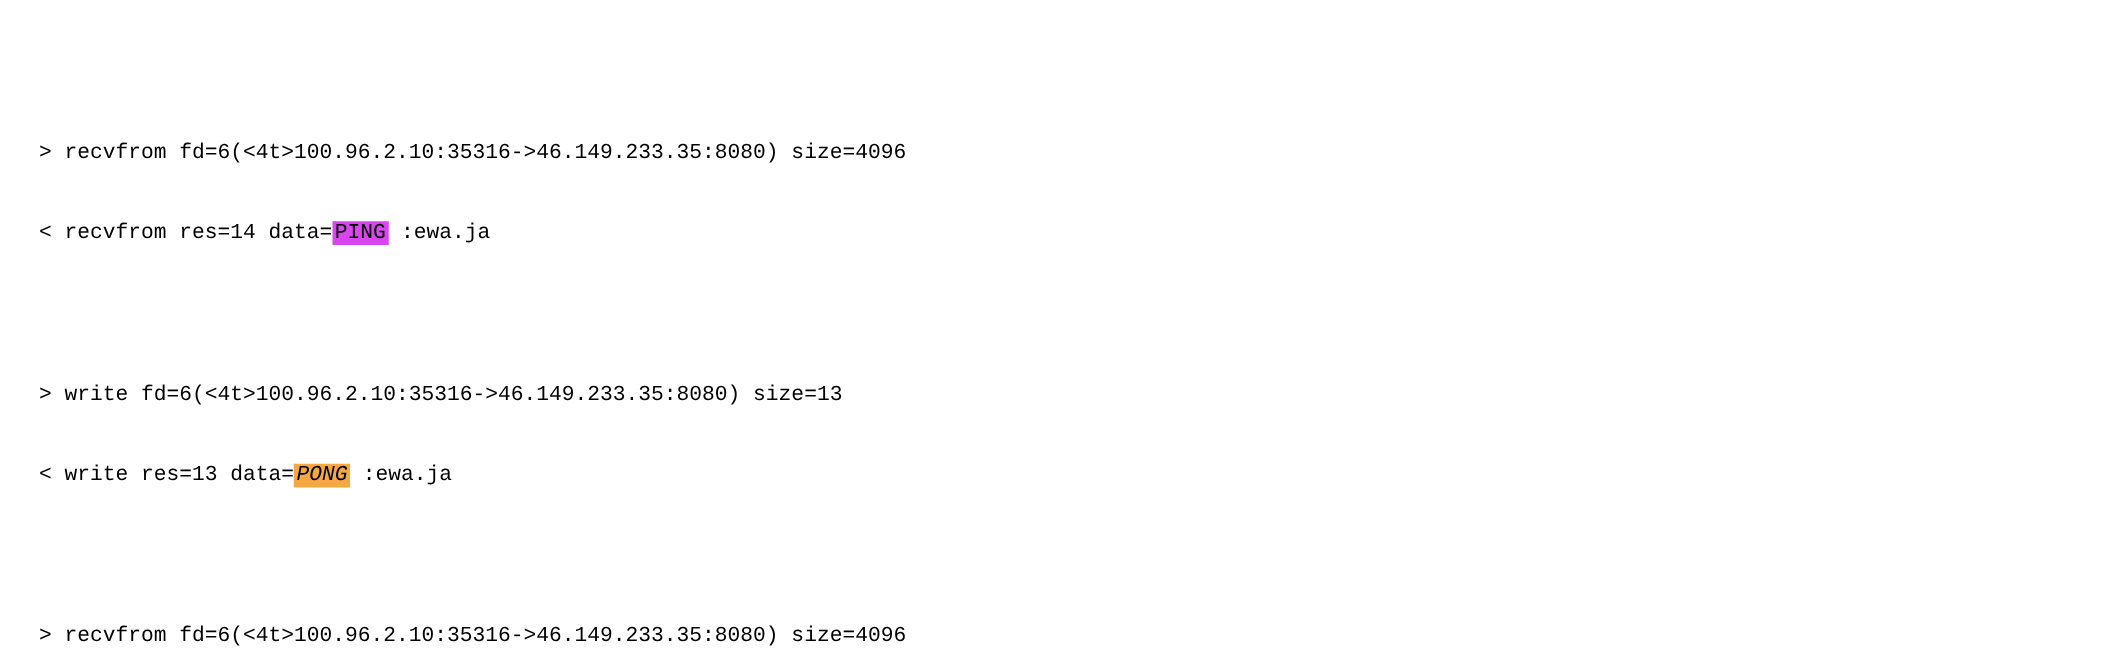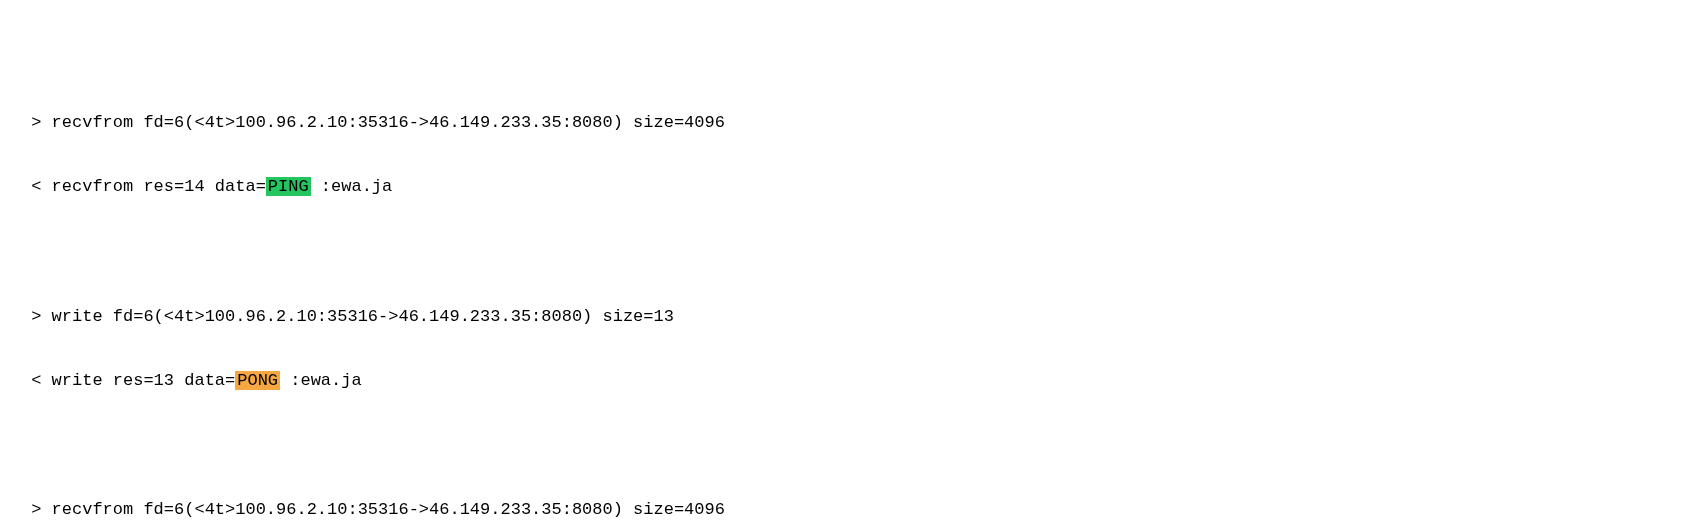--- a/index.html
+++ b/index.html
@@ -11,26 +11,27 @@
       color: #000;
       background: #fff;
       white-space: pre;
       overflow-x: auto;
     }
     .line {
       display: block;
       padding-left: 21px;
     }
     .hl-blue {
-      background-color: #22c55e;
+      background-color: #d946ef;
       padding: 0 2px;
     }
     .hl-orange {
       background-color: #f5a742;
       padding: 0 2px;
+      font-style: italic;
     }
     .blank {
       height: 1.9em;
     }
   </style>
 </head>
 <body>
 
 
 <span class="line"> &gt; recvfrom fd=6(&lt;4t&gt;100.96.2.10:35316-&gt;46.149.233.35:8080) size=4096</span>

